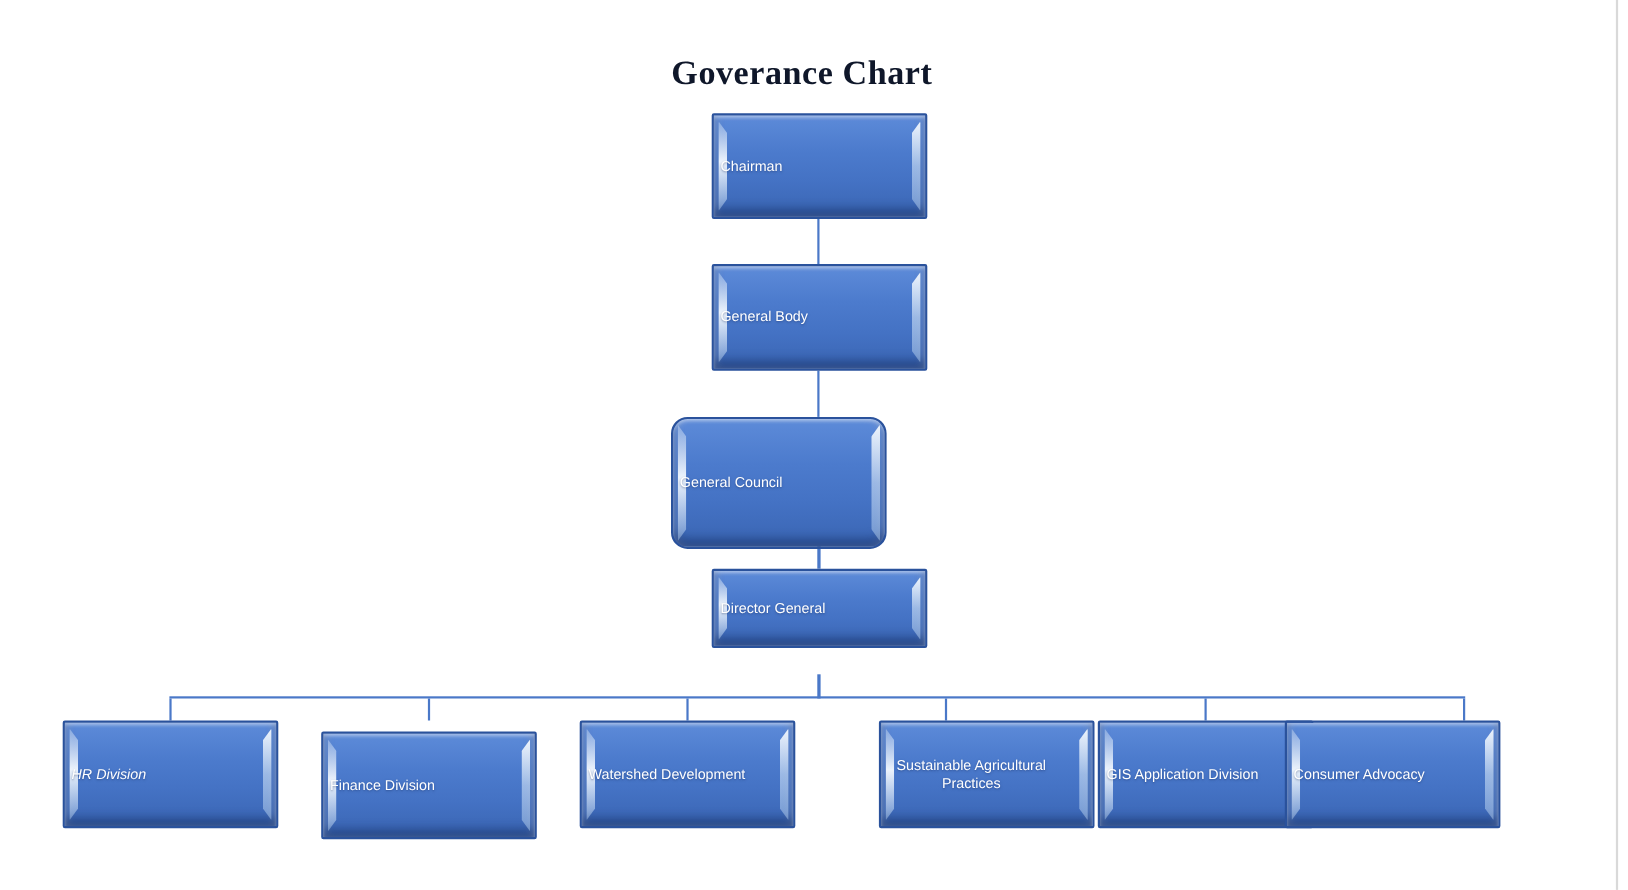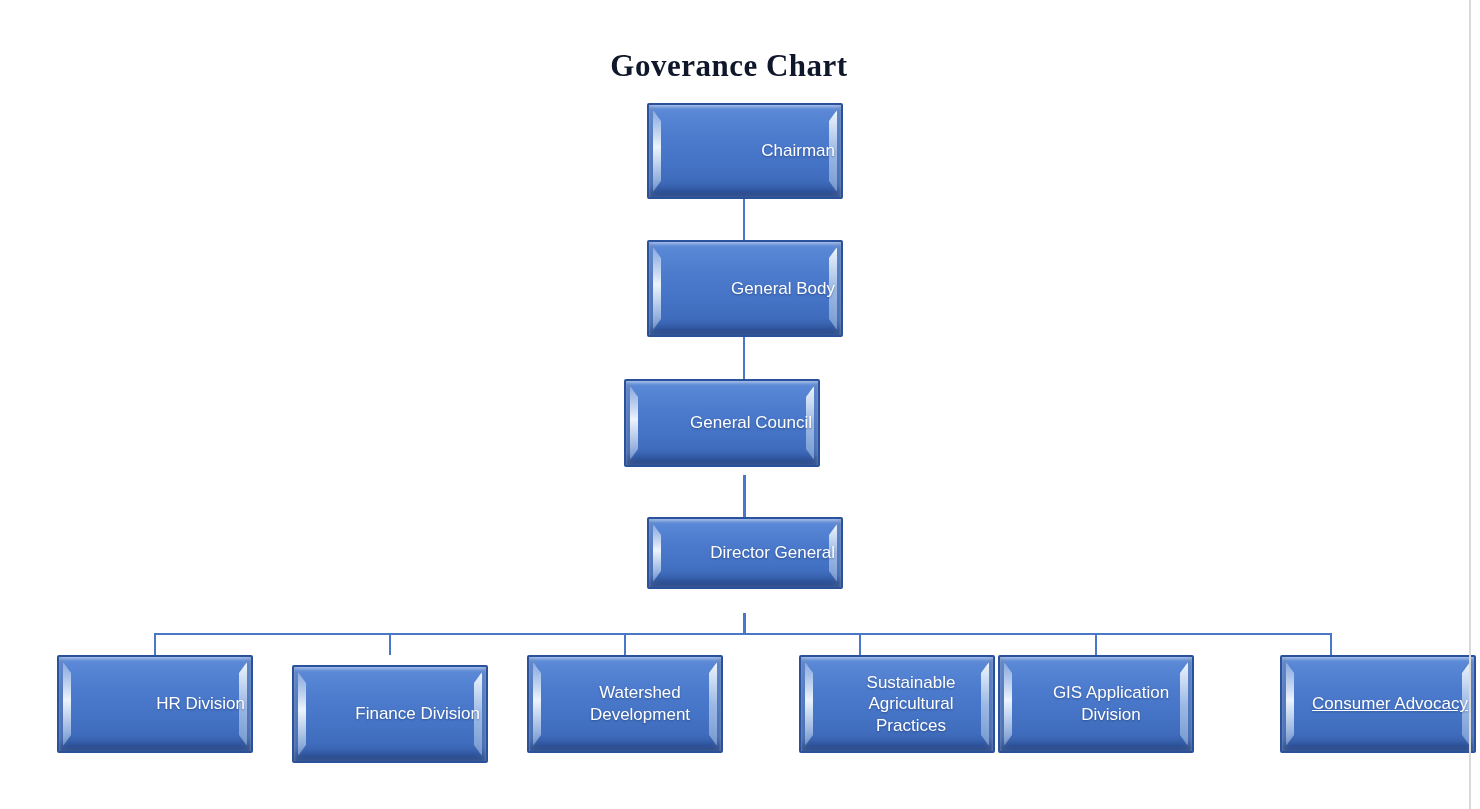--- a/index.html
+++ b/index.html
@@ -32,24 +32,24 @@
     border: 2px solid #2a529c;
     border-radius: 2px;
     background: linear-gradient(180deg, #5d8bd9 0%, #4c7bcd 35%, #4472c4 65%, #3a65b3 100%);
     box-shadow:
       inset 0 2px 3px rgba(255,255,255,0.35),
       inset 0 -7px 9px rgba(16,40,92,0.5),
       inset 4px 0 6px rgba(255,255,255,0.18),
       inset -4px 0 6px rgba(255,255,255,0.18);
     display: flex;
     align-items: center;
-    justify-content: flex-end;
+    justify-content: flex-start;
     text-align: center;
     color: #ffffff;
-    font-size: 17px;
+    font-size: 13px;
     line-height: 1.27;
     text-shadow: 0 1px 2px rgba(25,45,95,0.5);
     padding: 4px 6px;
     cursor: default;
   }
   .node::before, .node::after {
     content: "";
     position: absolute;
     top: 5px;
     bottom: 5px;
@@ -68,30 +68,30 @@
     clip-path: polygon(0 11px, 100% 0, 100% 100%, 0 calc(100% - 11px));
     border-radius: 2px;
   }
   .node .label { position: relative; z-index: 2; }
   .label-w150 { max-width: 150px; }
   .label-w152 { max-width: 152px; }
 
   
   .n-chairman        { left: 647px; top: 103px; height: 96px; }
   .n-general-body    { left: 647px; top: 240px; height: 97px; }
-  .n-general-council { left: 624px; top: 379px; height: 88px; }
+  .n-general-council { left: 610px; top: 379px; height: 120px; border-radius: 15px; }
   .n-director-general{ left: 647px; top: 517px; height: 72px; }
   
   .row-node { top: 655px; height: 98px; }
-  .n-hr        { left: 57px;   }
+  .n-hr        { left: 57px; font-style: italic;   }
   .n-finance   { left: 292px; margin-top: 10px;  }
   .n-watershed { left: 527px;  }
   .n-sustain   { left: 763px; margin-left: 36px;  }
   .n-gis       { left: 998px;  }
-  .n-consumer  { left: 1280px; text-decoration: underline; }
+  .n-consumer  { left: 1168px; }
 
   
   .conn { position: absolute; background: #4a78c8; }
   .c-v1 { left: 743px; top: 199px; width: 2px; height: 41px; }
   .c-v2 { left: 743px; top: 337px; width: 2px; height: 42px; }
   .c-v3 { left: 743px; top: 475px; width: 3px; height: 42px; }
   .c-stem { left: 743px; top: 613px; width: 3px; height: 22px; }
   .c-h  { left: 154px; top: 633px; width: 1178px; height: 2px; }
   .c-drop { top: 635px; width: 2px; height: 20px; }
   .c-d1 { left: 154px; }

